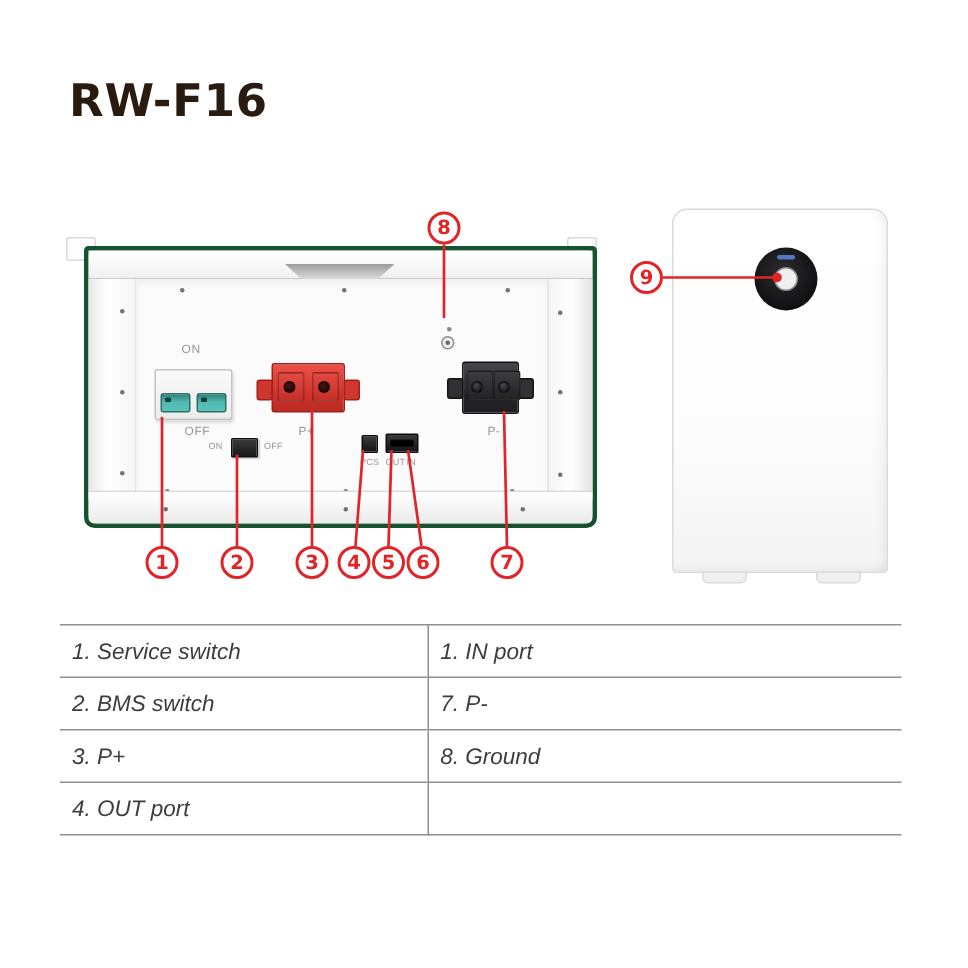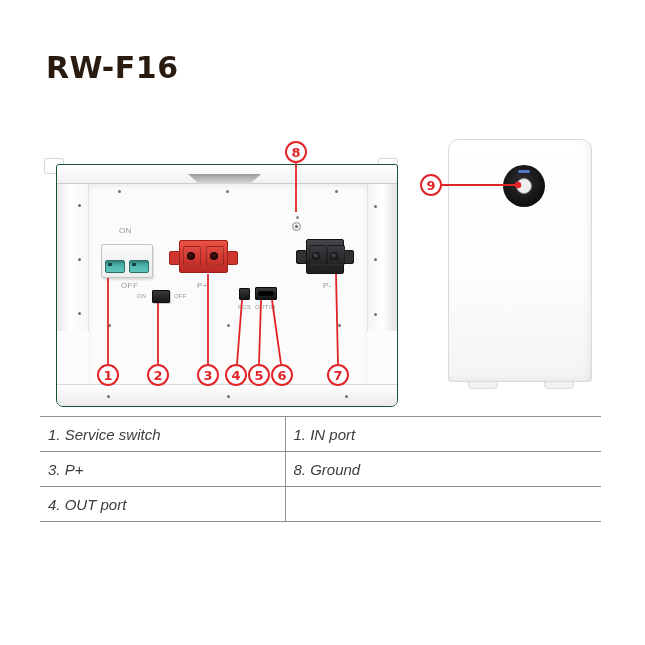--- a/index.html
+++ b/index.html
@@ -8,22 +8,22 @@
 
   
   .title { position:absolute; left:46px; top:50px; font-family:"DejaVu Sans", sans-serif;
            font-weight:700; font-size:30px; color:#2a1b10; letter-spacing:0.5px; }
 
   
   .tab { position:absolute; background:#fdfdfd; border:1px solid #d9d9d9; border-radius:2px; z-index:0; }
   .tab-left  { left:44px; top:158px; width:20px; height:16px; }
   .tab-right { left:378px; top:158px; width:20px; height:16px; }
 
-  .unit { position:absolute; left:56px; top:164px; width:342px; height:243px;
-          background:#fcfcfc; border:1px solid #14532d; border-radius:3px 3px 7px 7px; z-index:1; }
+  .unit { position:absolute; left:56px; top:164px; width:342px; height:188px;
+          background:#fcfcfc; border:3px solid #14532d; border-radius:3px 3px 7px 7px; z-index:1; }
   .unit-top { position:absolute; left:0; top:0; right:0; height:19px;
               background:linear-gradient(#ffffff,#f1f1f1); border-bottom:1px solid #cccccc;
               border-radius:3px 3px 0 0; }
   .unit-notch { position:absolute; left:131px; top:9px; width:73px; height:10px;
                 background:linear-gradient(#9c9c9c,#dadada);
                 clip-path:polygon(0 0,100% 0,85% 100%,15% 100%); }
   .side-panel { position:absolute; top:19px; height:147px; }
   .side-left  { left:0; width:32px; background:linear-gradient(90deg,#e9e9e9,#ffffff 45%,#f6f6f6);
                 border-right:1px solid #e2e2e2; }
   .side-right { right:0; width:30px; background:linear-gradient(270deg,#e3e3e3,#ffffff 50%,#f4f4f4);
@@ -226,20 +226,24 @@
     </div>
   </div>
 
   <table class="legend">
     <tbody>
         <tr>
       <td class="lcol">1. Service switch</td>
       <td>1. IN port</td>
     </tr>
     <tr>
+      <td class="lcol">2. BMS switch</td>
+      <td>7. P-</td>
+    </tr>
+    <tr>
       <td class="lcol">3. P+</td>
       <td>8. Ground</td>
     </tr>
     <tr>
       <td class="lcol">4. OUT port</td>
       <td></td>
     </tr>
   </tbody>
     </table>
 

